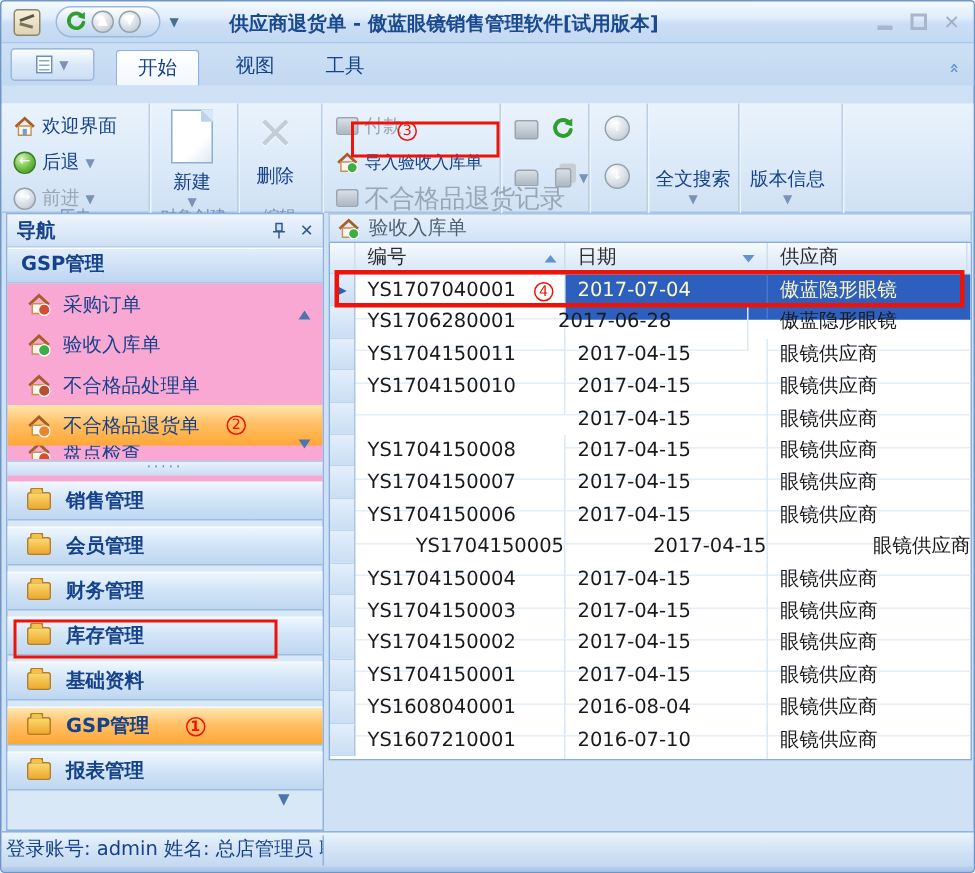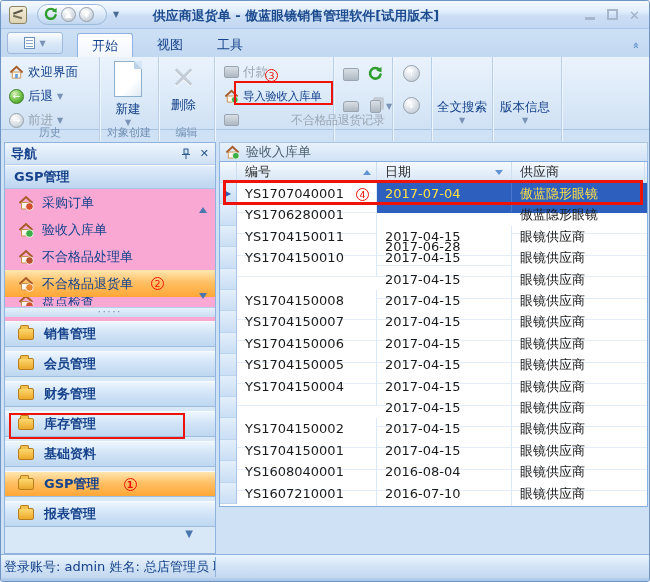--- a/index.html
+++ b/index.html
@@ -39,21 +39,21 @@
   .appmenu .mi { width:11px; height:12px; border:1px solid #6d90ba; background:#fff; position:relative; }
   .appmenu .mi:before { content:""; position:absolute; left:1px; top:2px; width:7px; height:1px; background:#89a9cc; box-shadow:0 3px 0 #89a9cc, 0 6px 0 #89a9cc; }
   .tab { position:absolute; top:4px; height:24px; line-height:24px; padding:0 14px;
       font-size:13px; color:#15428b; }
   .tab.active { background:linear-gradient(#ffffff,#f2f7fd); border:1px solid #8db2e3;
       border-bottom:none; border-radius:3px 3px 0 0; }
   .ribbon-chevron { position:absolute; left:631px; top:38px; font-size:11px; color:#6b97cf;
       transform:rotate(-90deg); font-weight:bold; }
 
   
-  .ribbon { position:absolute; left:0; top:56px; width:650px; height:73px;
+  .ribbon { position:absolute; left:0; top:68px; width:650px; height:73px;
       background:linear-gradient(#eaf3fc,#d8e7f7 70%, #cfe1f4);
       border-bottom:1px solid #a9c3e2; }
   .rgroup { position:absolute; top:0; height:84px; border-right:1px solid #b9cfe7; box-shadow:1px 0 0 #eef5fc; }
   .rg-label { position:absolute; bottom:1px; left:0; right:0; text-align:center;
       font-size:11px; color:#7291b5; }
   .sbtn { position:absolute; display:flex; align-items:center; gap:4px; height:20px;
       font-size:12.5px; color:#15428b; white-space:nowrap; }
   .sbtn.disabled { color:#9aa6b2; }
   .caret { font-size:8px; color:#7a93b5; }
   .bigbtn { position:absolute; display:flex; flex-direction:column; align-items:center;
@@ -122,21 +122,21 @@
       border-left:4px solid transparent; border-right:4px solid transparent; border-bottom:5px solid #5f93d2; }
   .tri-down { position:absolute; top:8px; width:0; height:0;
       border-left:4px solid transparent; border-right:4px solid transparent; border-top:5px solid #5f93d2; }
   .grow { position:absolute; left:0; width:100%; height:21.4px; }
   .rowsel { position:absolute; left:0; top:0; width:17px; height:21.4px;
       background:linear-gradient(#e3effb,#cadef4); border-right:1px solid #aac6e4;
       border-bottom:1px solid #bdd5ec; font-size:8px; color:#2f5fae; text-align:center; line-height:21px; }
   .gcell { position:absolute; top:0; height:30px; line-height:21px; font-size:13px; color:#1a1a1a;
       padding-left:8px; border-right:1px solid #dbe8f6; border-bottom:1px solid #e4eef8;
       white-space:nowrap; overflow:hidden; }
-  .gcell.sel { background:#2d5fbe; color:#fde047; border-bottom-color:#2d5fbe; border-right-color:#4a77cc; }
+  .gcell.sel { background:#2d5fbe; color:#fef9c3; border-bottom-color:#2d5fbe; border-right-color:#4a77cc; }
 
   
   .statusbar { position:absolute; left:0; top:553px; width:650px; height:24px;
       background:linear-gradient(#eaf4fd,#cfe1f4 60%, #c3d8f0); border-top:1px solid #8fb3dc; }
   .status-cell { position:absolute; left:3px; top:2px; width:212px; height:20px; line-height:20px;
       border-right:1px solid #8fb3dc; font-size:13px; color:#15428b; white-space:nowrap; overflow:hidden; }
   .bottomframe { position:absolute; left:0; top:577px; width:650px; height:5px;
       background:linear-gradient(#b7cfec,#9fbde2); }
 
   svg { display:block; }
@@ -232,21 +232,21 @@
             <svg width="15" height="15" viewBox="0 0 16 16">
               <path d="M1.5 8 L8 2 L14.5 8" fill="none" stroke="#a85c28" stroke-width="2"></path>
               <path d="M3.5 7.5 H12.5 V14 H3.5 Z" fill="#fdf6ec" stroke="#c98f4f"></path>
               <circle cx="11.5" cy="11.5" r="3.6" fill="#3dae46" stroke="#fff" stroke-width="0.8"></circle>
             </svg>
           </span>
         <span style="font-size:11.5px;letter-spacing:-0.3px;">导入验收入库单</span>
       </div>
       <div class="sbtn disabled" style="left:9px;top:53px;">
         <span class="gicon"></span>
-        <span style="font-size:12px;letter-spacing:-0.3px;margin-left:48px;">不合格品退货记录</span>
+        <span style="font-size:17px;letter-spacing:-0.3px;">不合格品退货记录</span>
       </div>
     </div>
 
     <div class="rgroup" style="left:333px;width:59px;">
       <div class="icbtn" style="left:6px;top:6px;">
         <span class="gicon" style="width:16px;height:13px;"></span>
       </div>
       <div class="icbtn" style="left:30px;top:6px;">
         <svg width="16" height="16" viewBox="0 0 16 16">
             <path d="M12.5 4 A5.3 5.3 0 1 0 13.5 8.6" fill="none" stroke="#2f9e2f" stroke-width="2.6" stroke-linecap="round"></path>
@@ -415,21 +415,21 @@
     <div id="grid-rows">
         <div class="grow" style="top: 21px;">
           <div class="rowsel">▶</div>
           <div class="gcell" style="left:17px;width:140px;">YS1707040001<span class="ann" style="margin-left: 12px;">4</span></div>
           <div class="gcell sel" style="left:157px;width:135px;">2017-07-04</div>
           <div class="gcell sel" style="left:292px;width:135px;border-right:none;">傲蓝隐形眼镜</div>
         </div>
         <div class="grow" style="top: 42.4px;">
           <div class="rowsel"></div>
           <div class="gcell" style="left:17px;width:140px;">YS1706280001</div>
-          <div class="gcell" style="left:157px;width:135px;margin-top:32px;">2017-06-28</div>
+          <div class="gcell" style="left:144px;width:135px;">2017-06-28</div>
           <div class="gcell" style="left:292px;width:135px;border-right:none;">傲蓝隐形眼镜</div>
         </div>
         <div class="grow" style="top: 63.8px;">
           <div class="rowsel"></div>
           <div class="gcell" style="left:17px;width:140px;">YS1704150011</div>
           <div class="gcell" style="left:157px;width:135px;">2017-04-15</div>
           <div class="gcell" style="left:292px;width:135px;border-right:none;">眼镜供应商</div>
         </div>
         <div class="grow" style="top: 85.2px;">
           <div class="rowsel"></div>
@@ -453,34 +453,35 @@
           <div class="gcell" style="left:17px;width:140px;">YS1704150007</div>
           <div class="gcell" style="left:157px;width:135px;">2017-04-15</div>
           <div class="gcell" style="left:292px;width:135px;border-right:none;">眼镜供应商</div>
         </div>
         <div class="grow" style="top: 170.8px;">
           <div class="rowsel"></div>
           <div class="gcell" style="left:17px;width:140px;">YS1704150006</div>
           <div class="gcell" style="left:157px;width:135px;">2017-04-15</div>
           <div class="gcell" style="left:292px;width:135px;border-right:none;">眼镜供应商</div>
         </div>
-        <div class="grow" style="top: 192.2px;">
+        <div class="grow" style="top: 192.2px; text-align: right;">
           <div class="rowsel"></div>
           <div class="gcell" style="left:17px;width:140px;">YS1704150005</div>
           <div class="gcell" style="left:157px;width:135px;">2017-04-15</div>
           <div class="gcell" style="left:292px;width:135px;border-right:none;">眼镜供应商</div>
         </div>
         <div class="grow" style="top: 213.6px;">
           <div class="rowsel"></div>
           <div class="gcell" style="left:17px;width:140px;">YS1704150004</div>
           <div class="gcell" style="left:157px;width:135px;">2017-04-15</div>
           <div class="gcell" style="left:292px;width:135px;border-right:none;">眼镜供应商</div>
         </div>
         <div class="grow" style="top: 235px;">
           <div class="rowsel"></div>
+          <div class="gcell" style="left:17px;width:140px;">YS1704150003</div>
           <div class="gcell" style="left:157px;width:135px;">2017-04-15</div>
           <div class="gcell" style="left:292px;width:135px;border-right:none;">眼镜供应商</div>
         </div>
         <div class="grow" style="top: 256.4px;">
           <div class="rowsel"></div>
           <div class="gcell" style="left:17px;width:140px;">YS1704150002</div>
           <div class="gcell" style="left:157px;width:135px;">2017-04-15</div>
           <div class="gcell" style="left:292px;width:135px;border-right:none;">眼镜供应商</div>
         </div>
         <div class="grow" style="top: 277.8px;">

